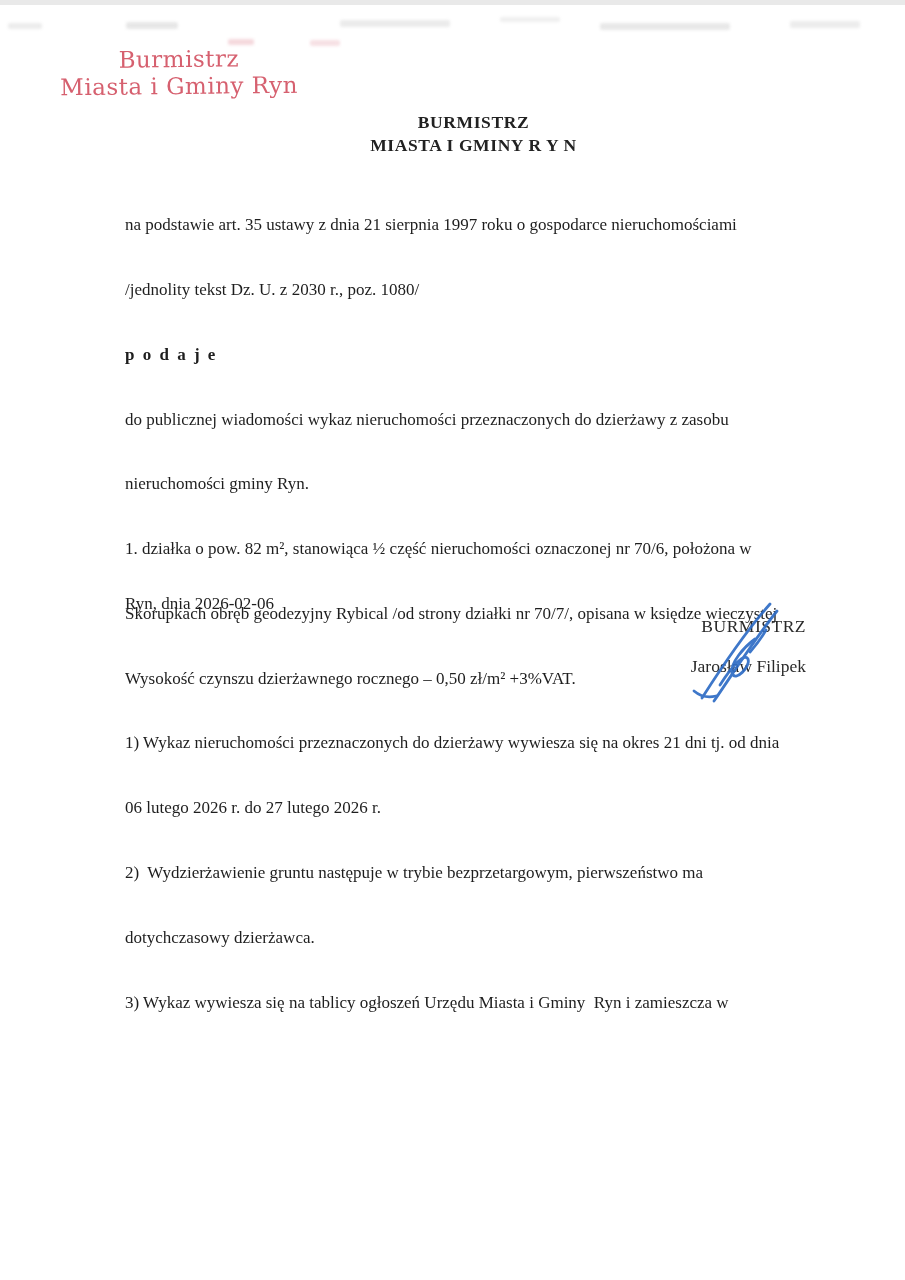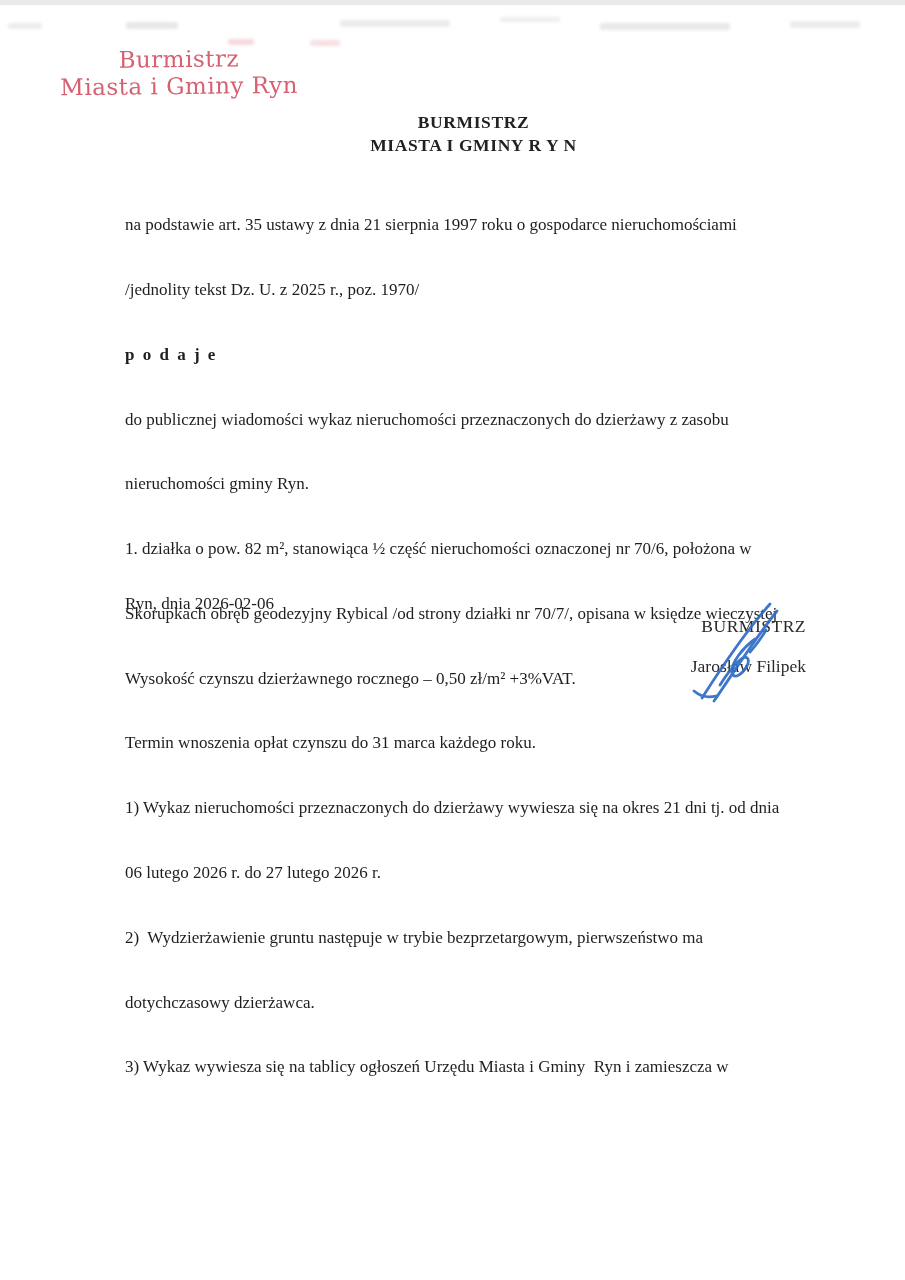--- a/index.html
+++ b/index.html
@@ -122,28 +122,27 @@
     <div>Miasta i Gminy Ryn</div>
   </div>
 
   <div class="header">
     <div>BURMISTRZ</div>
     <div>MIASTA I GMINY  R Y N</div>
   </div>
 
   <div class="body-block">
     <div class="ln">na podstawie art. 35 ustawy z dnia 21 sierpnia 1997 roku o gospodarce nieruchomościami</div>
-    <div class="ln">/jednolity tekst Dz. U. z 2025 r., poz. 1970/</div>
+    <div class="ln">/jednolity tekst Dz. U. z 2030 r., poz. 1080/</div>
     <div class="ln podaje">p o d a j e</div>
     <div class="ln">do publicznej wiadomości wykaz nieruchomości przeznaczonych do dzierżawy z zasobu</div>
     <div class="ln">nieruchomości gminy Ryn.</div>
     <div class="ln">1. działka o pow. 82 m², stanowiąca ½ część nieruchomości oznaczonej nr 70/6, położona w</div>
     <div class="ln">Skorupkach obręb geodezyjny Rybical /od strony działki nr 70/7/, opisana w księdze wieczystej</div>
     <div class="ln">Wysokość czynszu dzierżawnego rocznego – 0,50 zł/m² +3%VAT.</div>
-    <div class="ln">Termin wnoszenia opłat czynszu do 31 marca każdego roku.</div>
     <div class="ln">1) Wykaz nieruchomości przeznaczonych do dzierżawy wywiesza się na okres 21 dni tj. od dnia</div>
     <div class="ln">06 lutego 2026 r. do 27 lutego 2026 r.</div>
     <div class="ln">2)  Wydzierżawienie gruntu następuje w trybie bezprzetargowym, pierwszeństwo ma</div>
     <div class="ln">dotychczasowy dzierżawca.</div>
     <div class="ln">3) Wykaz wywiesza się na tablicy ogłoszeń Urzędu Miasta i Gminy  Ryn i zamieszcza w</div>
     
     
   </div>
 
   <div class="dateline">Ryn, dnia 2026-02-06</div>

